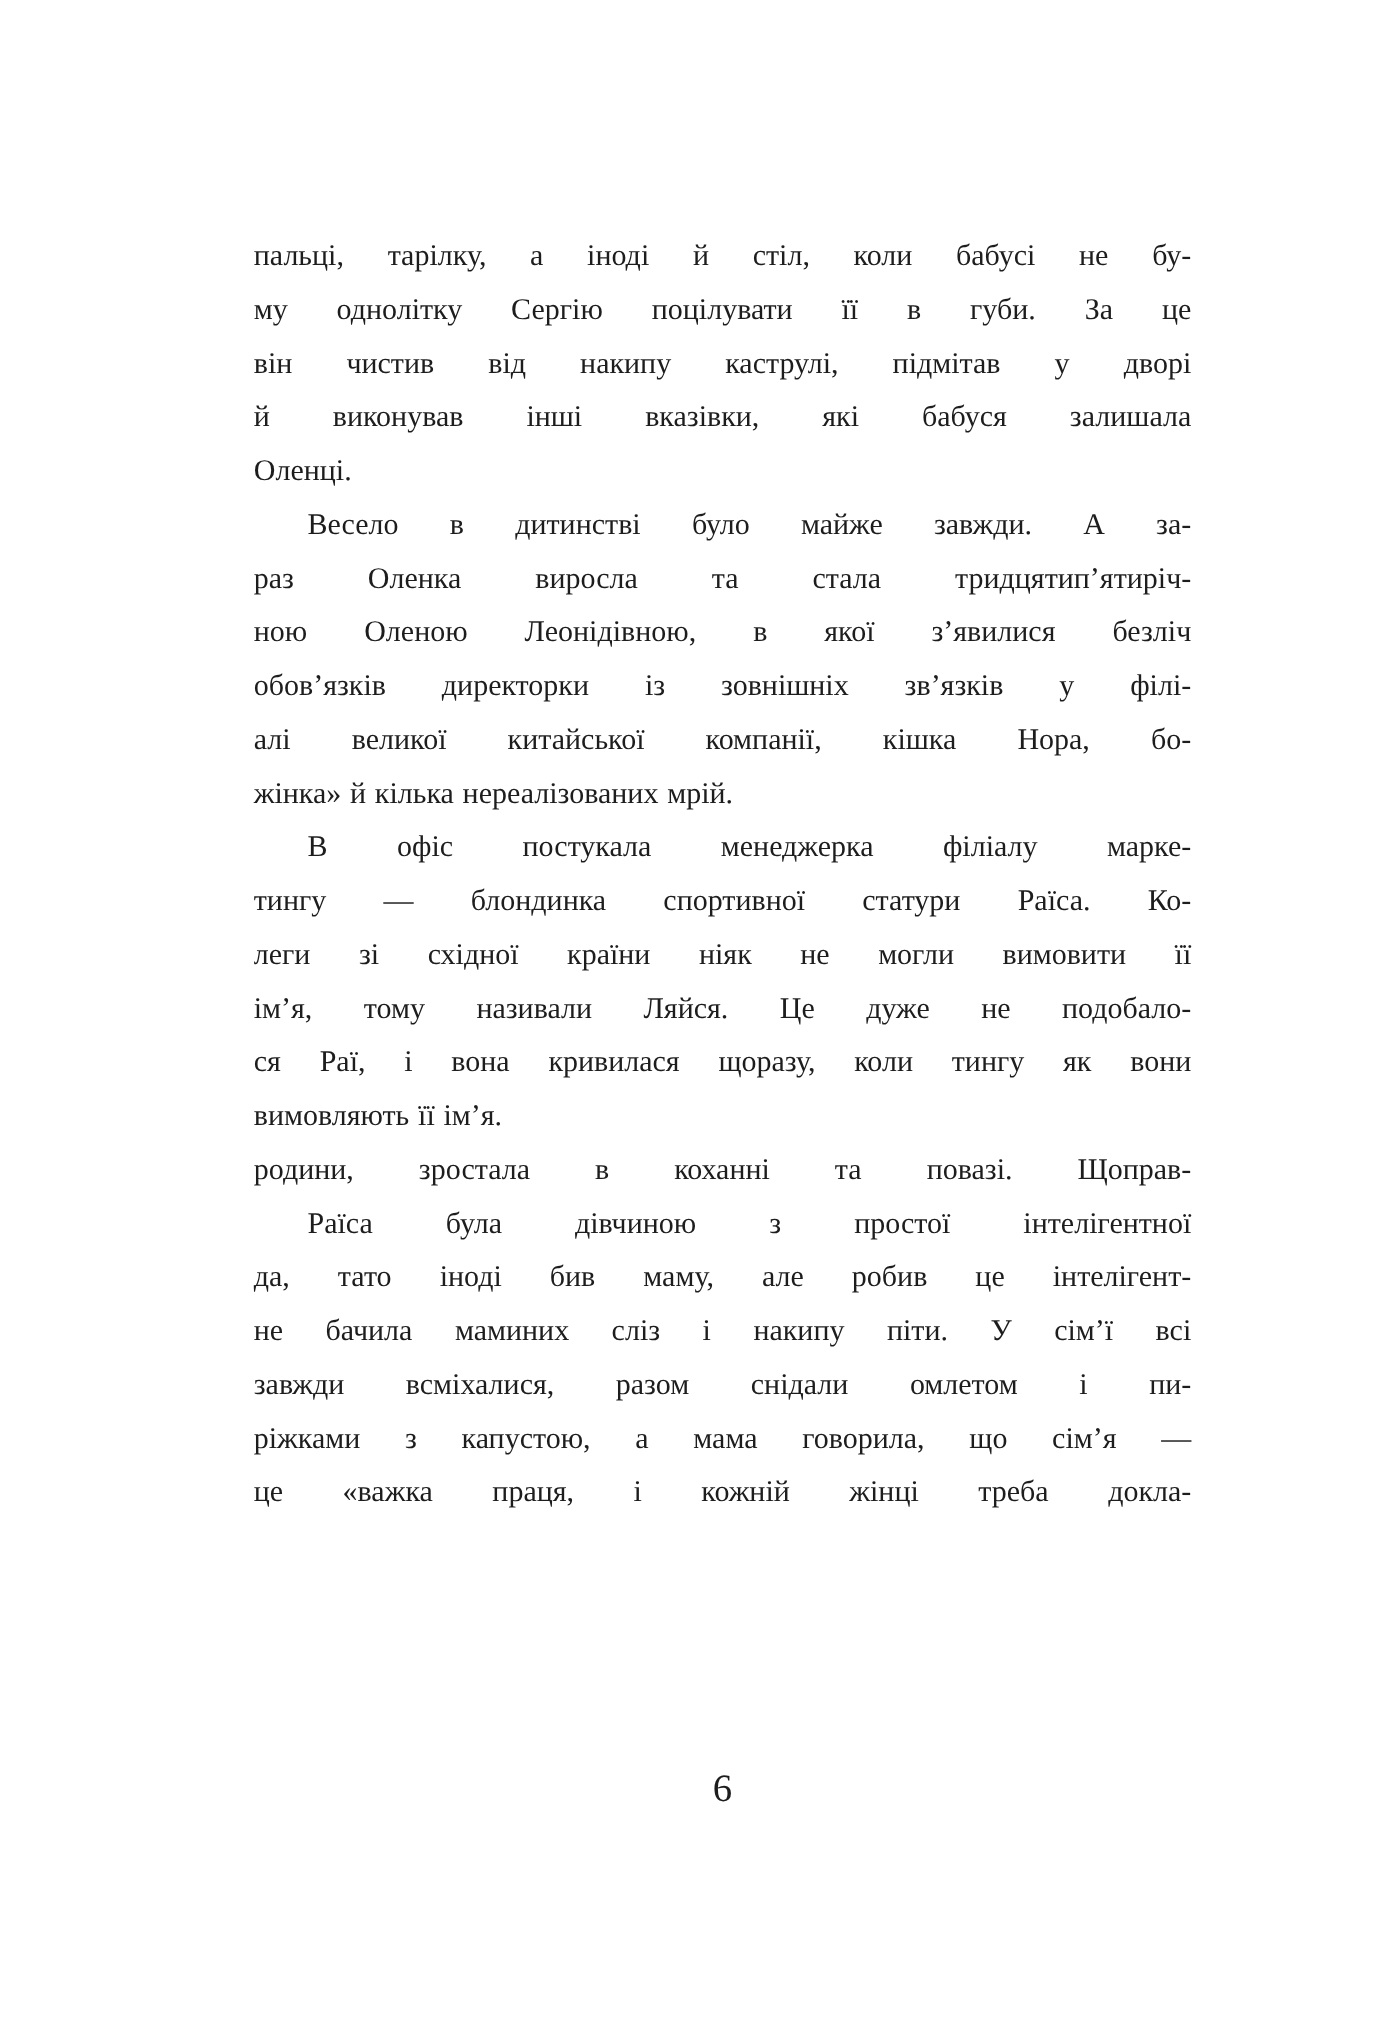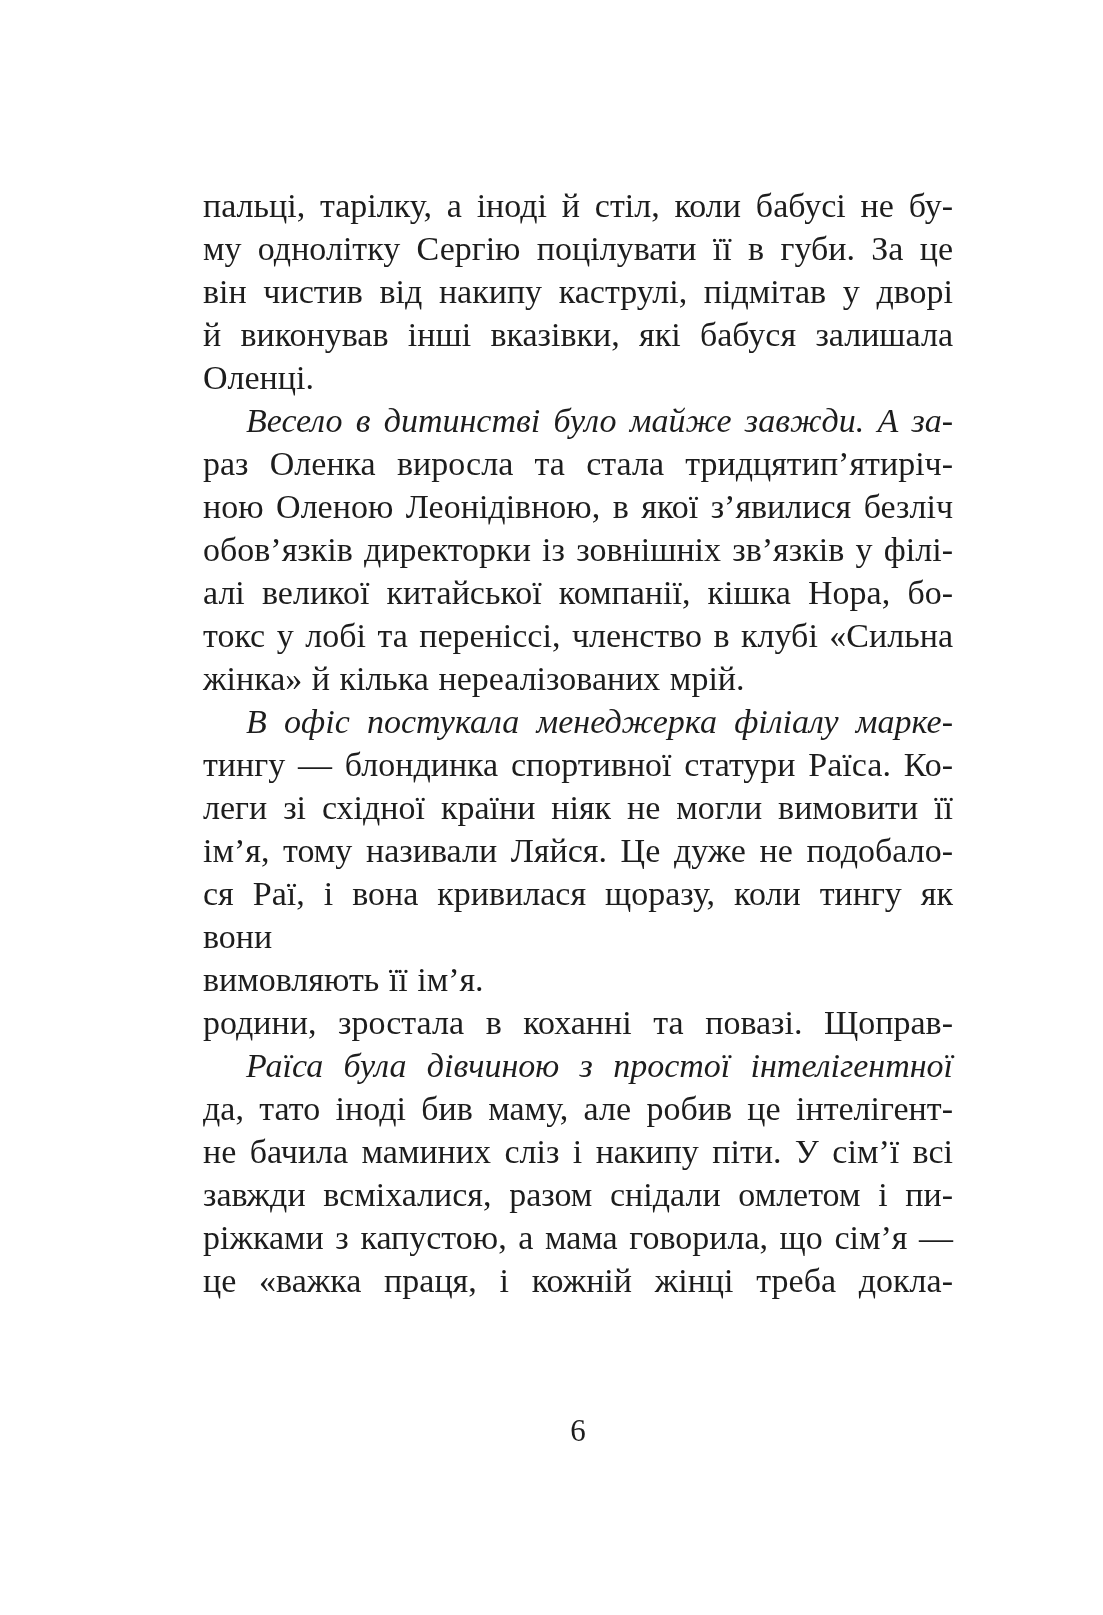--- a/index.html
+++ b/index.html
@@ -23,29 +23,28 @@
     left: 203px;
     top: 184px;
     width: 750px;
     color: #1d1d1d;
   }
   .paragraph {
     margin: 0;
     padding: 0;
   }
   .line {
-    font-size: 34px;
+    font-size: 24px;
     line-height: 43px;
     text-align: justify;
     text-align-last: justify;
     word-spacing: 1px;
   }
   .line.first {
     text-indent: 43px;
-    font-style: italic;
   }
   .line.end {
     text-align: right;
     text-align-last: left;
   }
   .page-number {
     position: absolute;
     left: 203px;
     top: 1412px;
     width: 750px;
@@ -68,21 +67,20 @@
       <div class="line">й виконував інші вказівки, які бабуся залишала</div>
       <div class="line end">Оленці.</div>
     </div>
 
     <div class="paragraph">
       <div class="line first">Весело в дитинстві було майже завжди. А за-</div>
       <div class="line">раз Оленка виросла та стала тридцятип’ятиріч-</div>
       <div class="line">ною Оленою Леонідівною, в якої з’явилися безліч</div>
       <div class="line">обов’язків директорки із зовнішніх зв’язків у філі-</div>
       <div class="line">алі великої китайської компанії, кішка Нора, бо-</div>
-      <div class="line">токс у лобі та переніссі, членство в клубі «Сильна</div>
       <div class="line end">жінка» й кілька нереалізованих мрій.</div>
     </div>
 
     <div class="paragraph">
       <div class="line first">В офіс постукала менеджерка філіалу марке-</div>
       <div class="line">тингу — блондинка спортивної статури Раїса. Ко-</div>
       <div class="line">леги зі східної країни ніяк не могли вимовити її</div>
       <div class="line">ім’я, тому називали Ляйся. Це дуже не подобало-</div>
       <div class="line">ся Раї, і вона кривилася щоразу, коли тингу як вони</div>
       <div class="line end">вимовляють її ім’я.</div>

